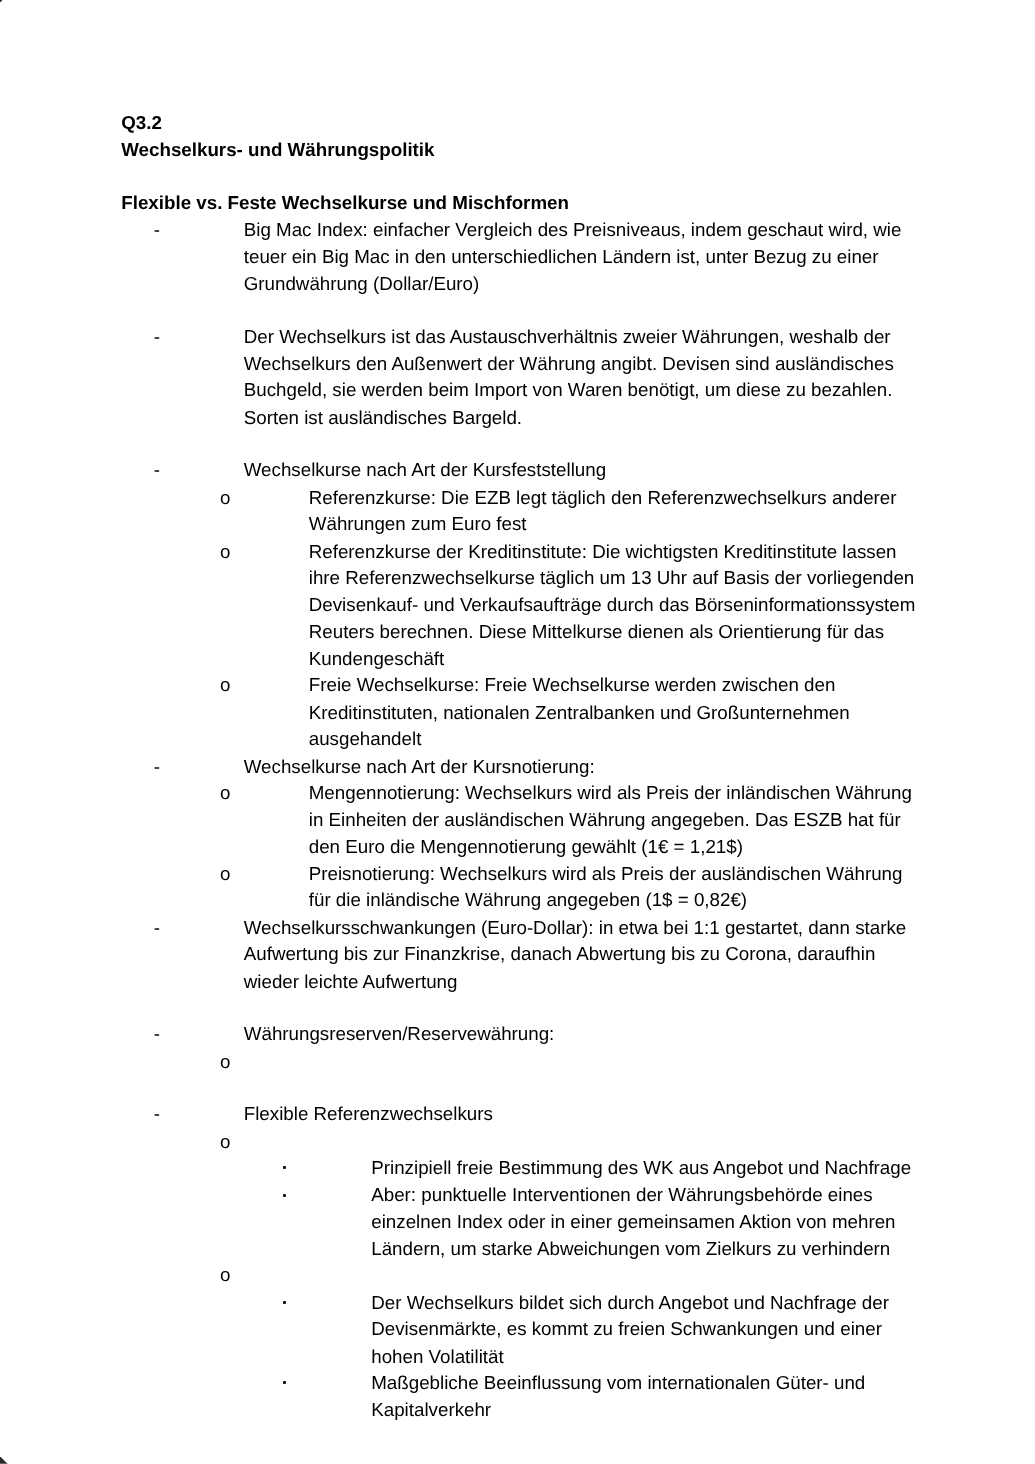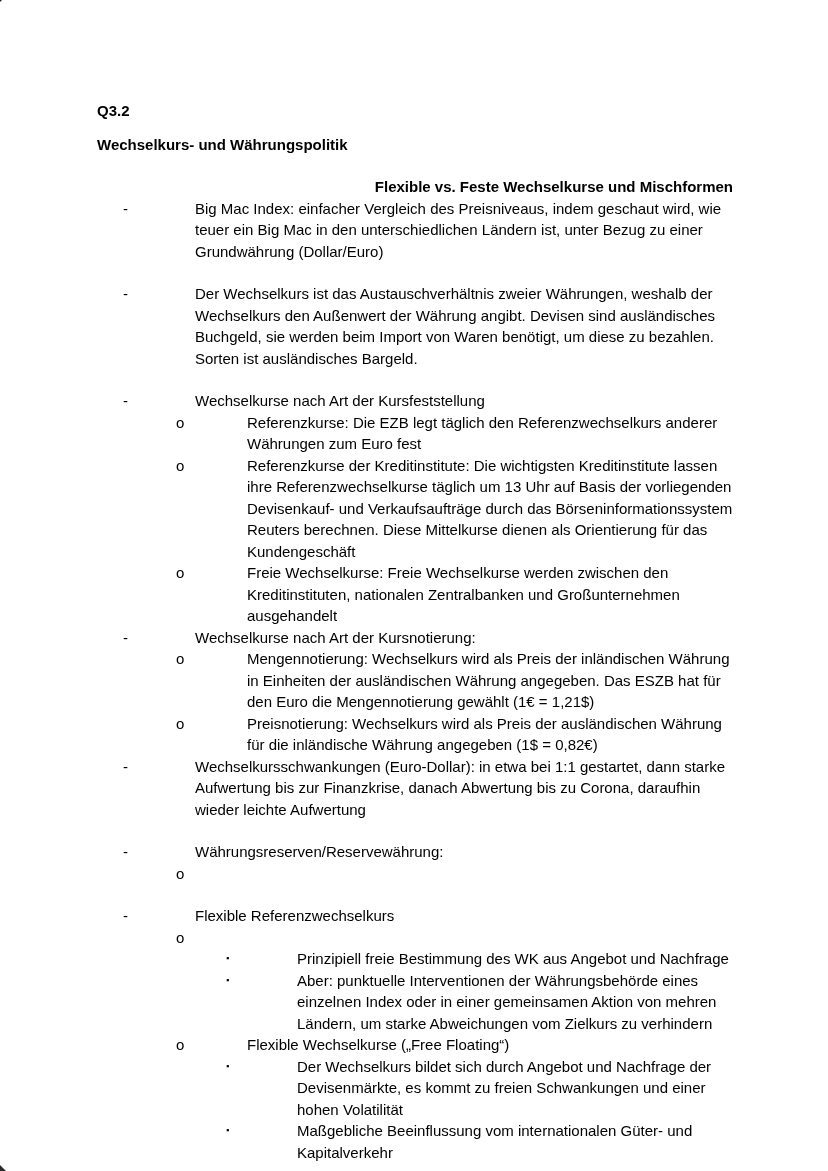--- a/index.html
+++ b/index.html
@@ -39,23 +39,22 @@
     left: 97px;
     top: 88px;
     width: 636px;
     font-size: 15px;
     line-height: 21.5px;
   }
   .doc-code,
   .doc-title,
   .section-title {
     font-weight: bold;
-    margin-top: 12px;
   }
-  .section-title { margin-top: 21px; text-align: right; }
+  .section-title { margin-top: 21px; }
   .list { margin-top: 0; }
   .item { display: flex; }
   .item.gap { margin-top: 21px; }
   .item .marker { flex: 0 0 auto; }
   .item .text { flex: 1 1 auto; margin-left: 47px; }
   .level-1 { padding-left: 26px; }
   .level-1 .marker { width: 25px; }
   .level-2 { padding-left: 79px; }
   .level-2 .marker { width: 24px; }
   .level-3 { padding-left: 129px; }
@@ -132,21 +131,20 @@
         <div class="item level-3">
           <span class="marker">▪</span>
           <span class="text">Prinzipiell freie Bestimmung des WK aus Angebot und Nachfrage</span>
         </div>
         <div class="item level-3">
           <span class="marker">▪</span>
           <span class="text">Aber: punktuelle Interventionen der Währungsbehörde eines einzelnen Index oder in einer gemeinsamen Aktion von mehren Ländern, um starke Abweichungen vom Zielkurs zu verhindern</span>
         </div>
         <div class="item level-2">
           <span class="marker">o</span>
-          <span class="text">Flexible Wechselkurse („Free Floating“)</span>
         </div>
         <div class="item level-3">
           <span class="marker">▪</span>
           <span class="text">Der Wechselkurs bildet sich durch Angebot und Nachfrage der Devisenmärkte, es kommt zu freien Schwankungen und einer hohen Volatilität</span>
         </div>
         <div class="item level-3">
           <span class="marker">▪</span>
           <span class="text">Maßgebliche Beeinflussung vom internationalen Güter- und Kapitalverkehr</span>
         </div>
       </div>

